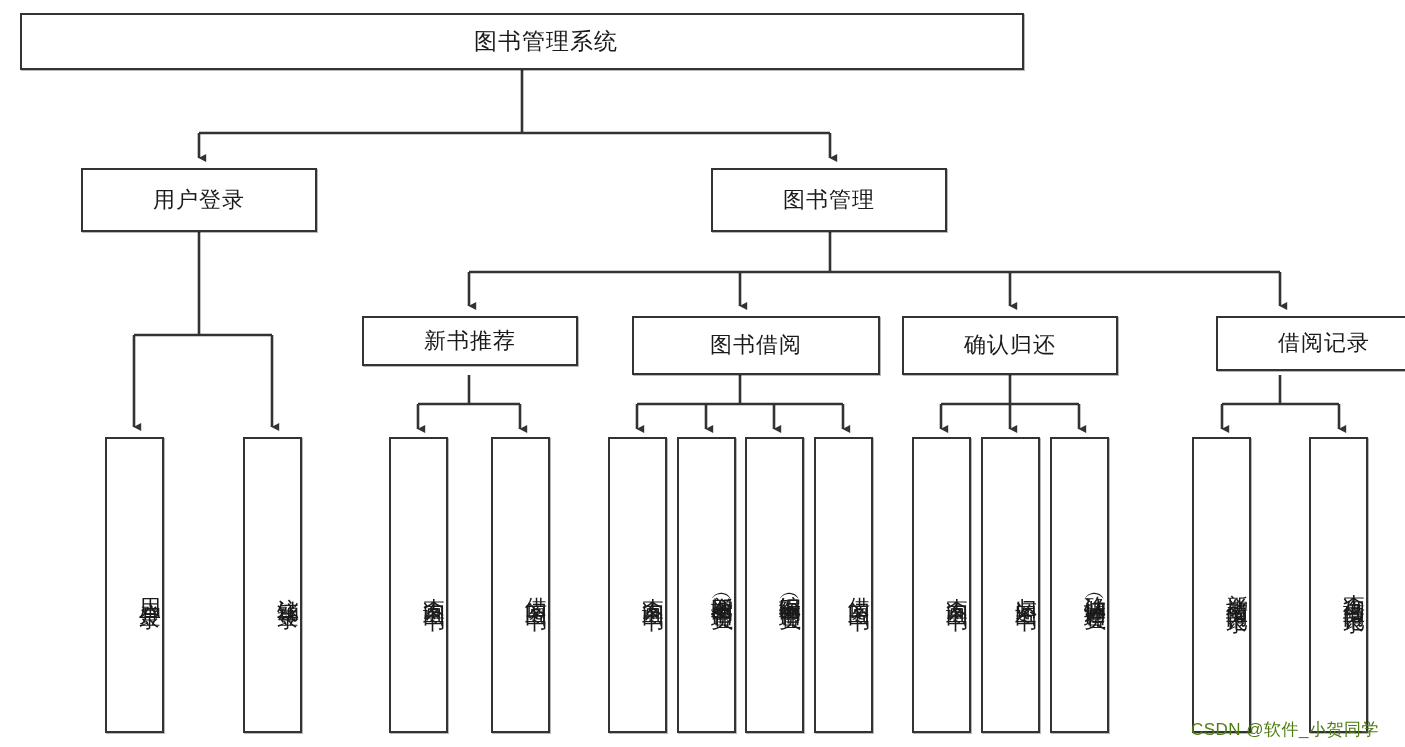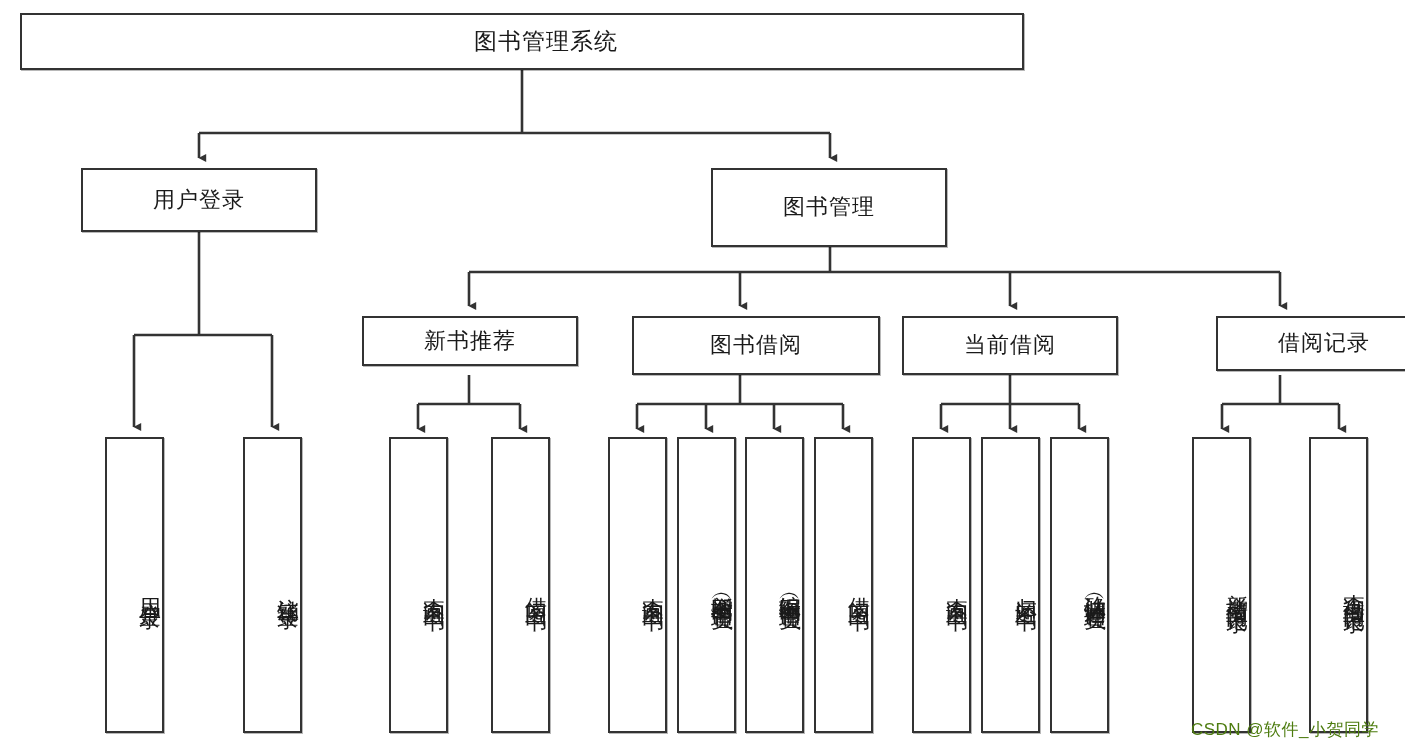--- a/index.html
+++ b/index.html
@@ -130,27 +130,27 @@
       <path d="M 1222 404 L 1339 404"></path>
       <path d="M 1222 404 L 1222 429" marker-end="url(#arrowhead)"></path>
       <path d="M 1339 404 L 1339 429" marker-end="url(#arrowhead)"></path>
     </g>
   </svg>
 
   <div class="node horizontal root" style="left:20px; top:13px; width:1004px; height:57px;">图书管理系统</div>
 
   <div class="node horizontal" style="left:81px; top:168px; width:236px; height:64px;">用户登录</div>
 
-  <div class="node horizontal" style="left:711px; top:168px; width:236px; height:79px;">图书管理</div>
+  <div class="node horizontal" style="left:711px; top:168px; width:236px; height:64px;">图书管理</div>
 
   <div class="node horizontal" style="left:362px; top:316px; width:216px; height:50px;">新书推荐</div>
 
   <div class="node horizontal" style="left:632px; top:316px; width:248px; height:59px;">图书借阅</div>
 
-  <div class="node horizontal" style="left:902px; top:316px; width:216px; height:59px;">当前借阅</div>
+  <div class="node horizontal" style="left:902px; top:316px; width:216px; height:59px;">确认归还</div>
 
   <div class="node horizontal" style="left:1216px; top:316px; width:216px; height:55px;">借阅记录</div>
 
   <div class="node vertical" style="left:105px; top:437px; width:59px; height:296px;">用户登录</div>
 
   <div class="node vertical" style="left:243px; top:437px; width:59px; height:296px;">注销登录</div>
 
   <div class="node vertical" style="left:389px; top:437px; width:59px; height:296px;">查询图书</div>
 
   <div class="node vertical" style="left:491px; top:437px; width:59px; height:296px;">借阅图书</div>

